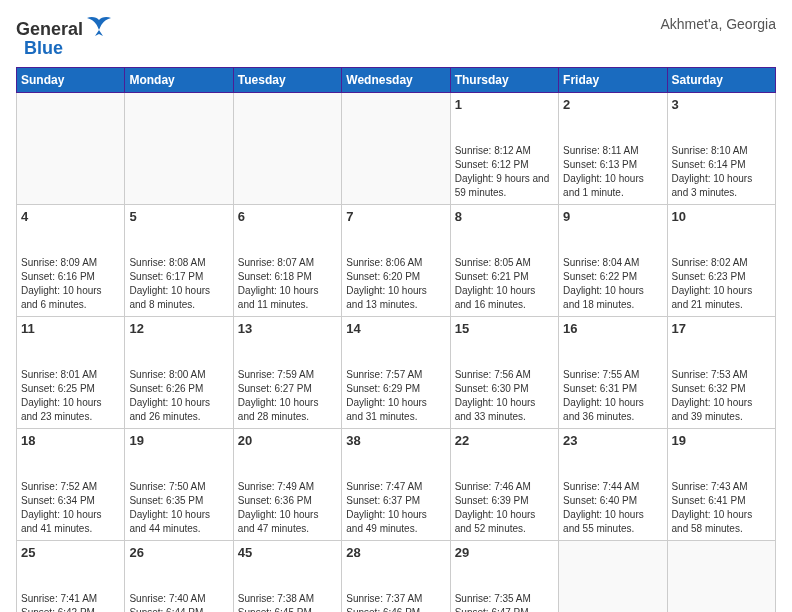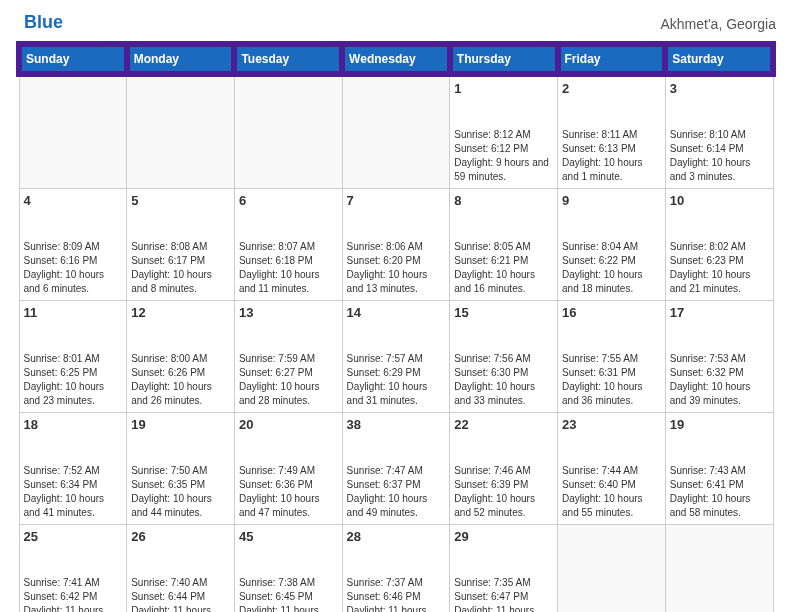--- a/index.html
+++ b/index.html
@@ -47,21 +47,21 @@
       width: 100%;
       border-collapse: collapse;
       table-layout: fixed;
     }
     th {
       background-color: #1a6bbf;
       color: #fff;
       font-size: 12px;
       padding: 5px 4px;
       text-align: left;
-      border: 6px solid #4c1d95;
+      border: 1px solid #4c1d95;
     }
     td {
       border: 1px solid #ccc;
       vertical-align: top;
       padding: 4px 4px;
       font-size: 10px;
       color: #333;
       height: 85px;
       background: #fff;
     }
@@ -79,20 +79,29 @@
       font-size: 10px;
       margin-top: 32px;
     }
   </style>
 </head>
 <body>
 
 <div class="header">
   <div class="logo">
     <div style="display:flex;flex-direction:column;align-items:flex-start;">
+      <div style="display:flex;align-items:center;">
+        <span class="logo-text-general">General</span>
+        <span style="display:inline-block;margin-left:2px;">
+          <svg width="28" height="22" viewBox="0 0 28 22">
+            <path d="M14 4 C16 1, 22 0, 26 2 C22 3, 19 5, 17 8 C15 11, 14 14, 14 14 C14 14, 13 11, 11 8 C9 5, 6 3, 2 2 C6 0, 12 1, 14 4Z" fill="#1a6bbf"></path>
+            <path d="M14 14 L10 20 L14 18 L18 20 Z" fill="#1a6bbf"></path>
+          </svg>
+        </span>
+      </div>
       <span class="logo-text-blue" style="margin-top:-4px;margin-left:8px;">Blue</span>
     </div>
   </div>
   <div class="title-section">
     <div class="location">Akhmet'a, Georgia</div>
   </div>
 </div>
 
 <table>
   <thead>

